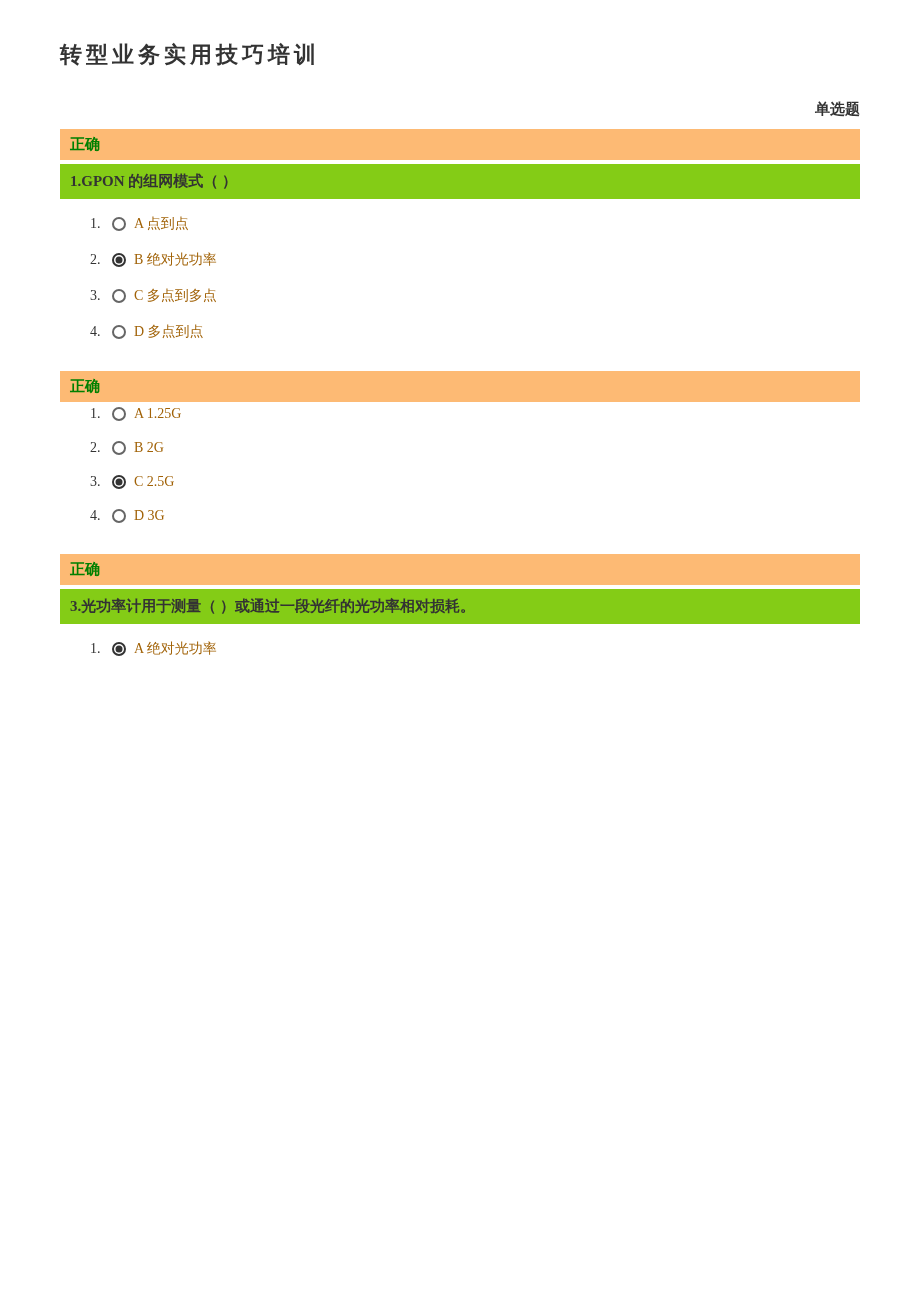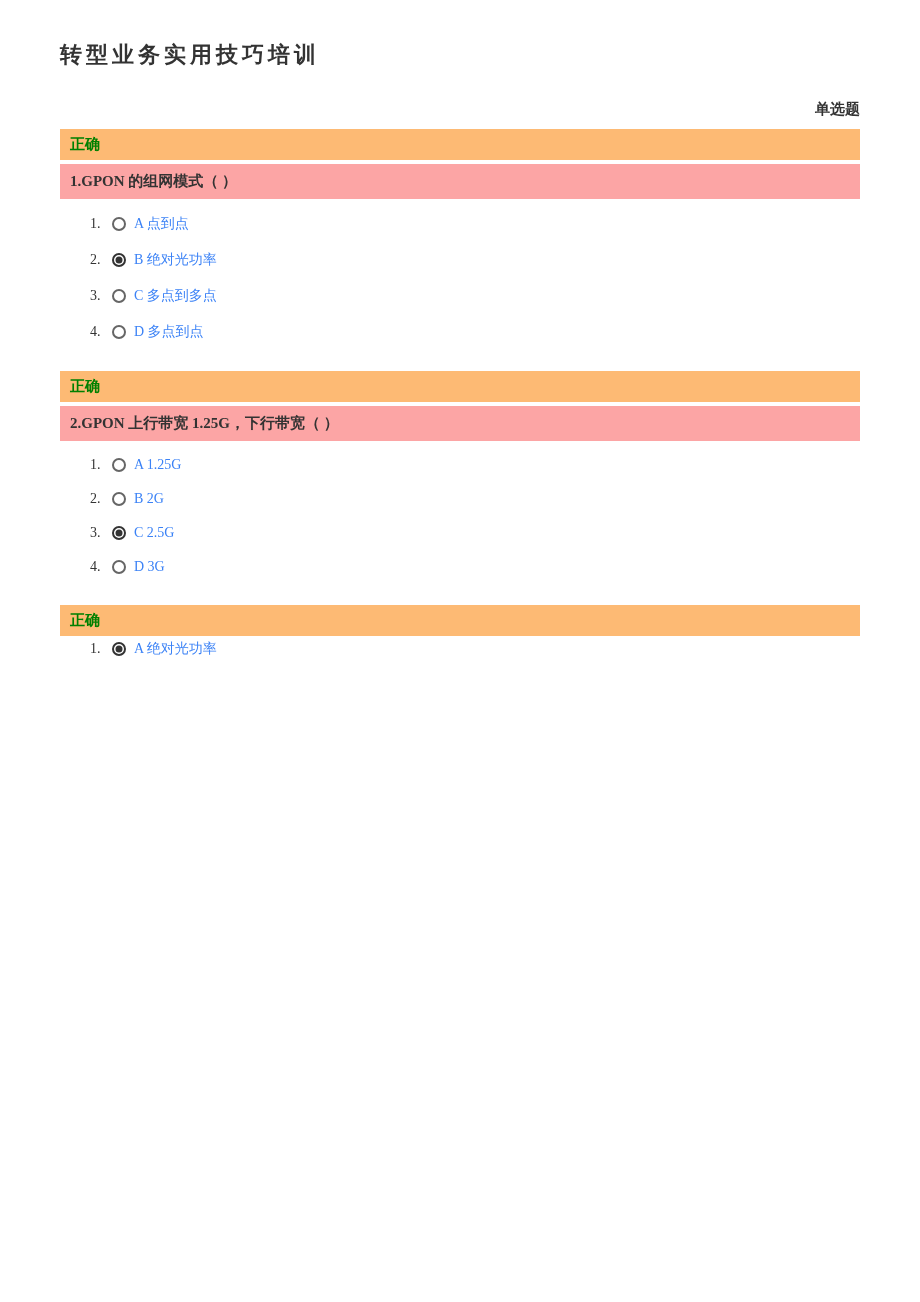--- a/index.html
+++ b/index.html
@@ -47,21 +47,21 @@
       margin-bottom: 4px;
     }
 
     .status-correct {
       color: #008000;
       font-weight: bold;
       font-size: 15px;
     }
 
     .question-text-bar {
-      background-color: #fca5a5;
+      background-color: #84cc16;
       padding: 8px 10px;
       font-size: 15px;
       font-weight: bold;
       color: #333333;
       margin-bottom: 16px;
     }
 
     .options-list {
       list-style: none;
       padding-left: 30px;
@@ -104,21 +104,21 @@
       border-radius: 50%;
       background: #333333;
       position: absolute;
       top: 50%;
       left: 50%;
       transform: translate(-50%, -50%);
     }
 
     .option-text {
       font-size: 14px;
-      color: #3b82f6;
+      color: #a16207;
     }
   </style>
 </head>
 <body>
 
 <h1 class="page-title">转型业务实用技巧培训</h1>
 
 <div class="section-label">单选题</div>
 
 <div class="question-block">
@@ -149,23 +149,20 @@
       <span class="radio-icon"></span>
       <span class="option-text">D 多点到点</span>
     </li>
   </ul>
 </div>
 
 <div class="question-block">
   <div class="status-bar">
     <span class="status-correct">正确</span>
   </div>
-  <div class="question-text-bar">
-    <span>2.GPON 上行带宽 1.25G，下行带宽（ ）</span>
-  </div>
   <ul class="options-list">
     <li>
       <span class="option-number">1.</span>
       <span class="radio-icon"></span>
       <span class="option-text">A 1.25G</span>
     </li>
     <li>
       <span class="option-number">2.</span>
       <span class="radio-icon"></span>
       <span class="option-text">B 2G</span>
@@ -180,20 +177,23 @@
       <span class="radio-icon"></span>
       <span class="option-text">D 3G</span>
     </li>
   </ul>
 </div>
 
 <div class="question-block">
   <div class="status-bar">
     <span class="status-correct">正确</span>
   </div>
+  <div class="question-text-bar">
+    <span>3.光功率计用于测量（ ）或通过一段光纤的光功率相对损耗。</span>
+  </div>
   <ul class="options-list">
     <li>
       <span class="option-number">1.</span>
       <span class="radio-icon selected"></span>
       <span class="option-text">A 绝对光功率</span>
     </li>
   </ul>
 </div>
 
 </body></html>

